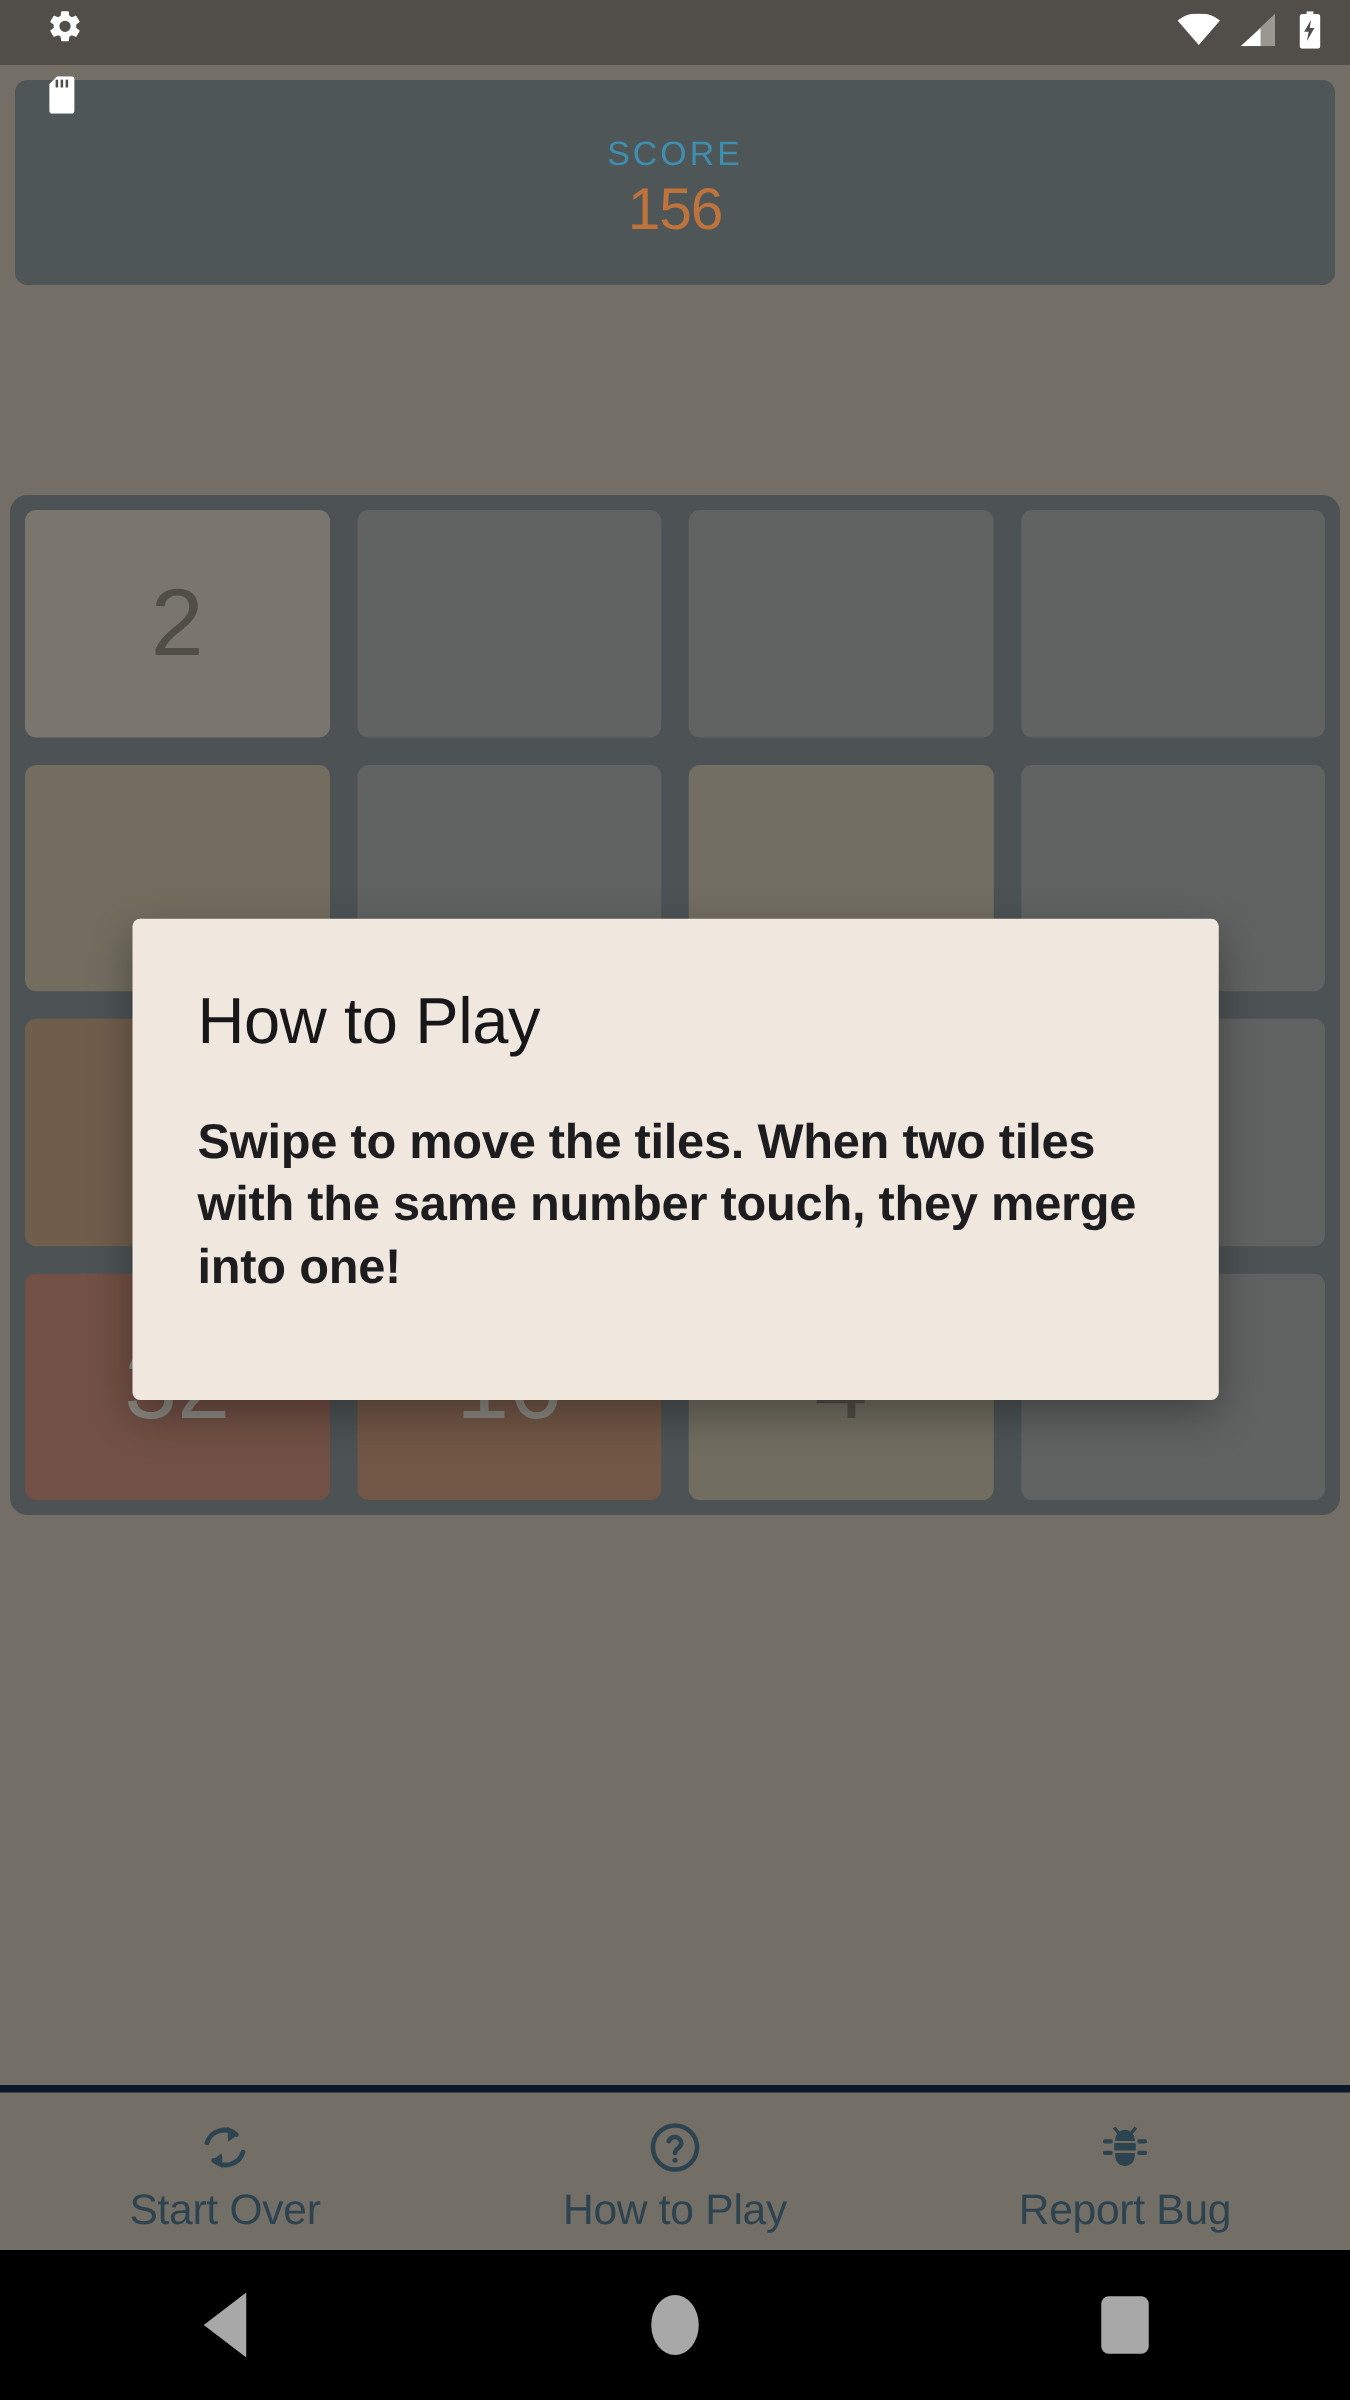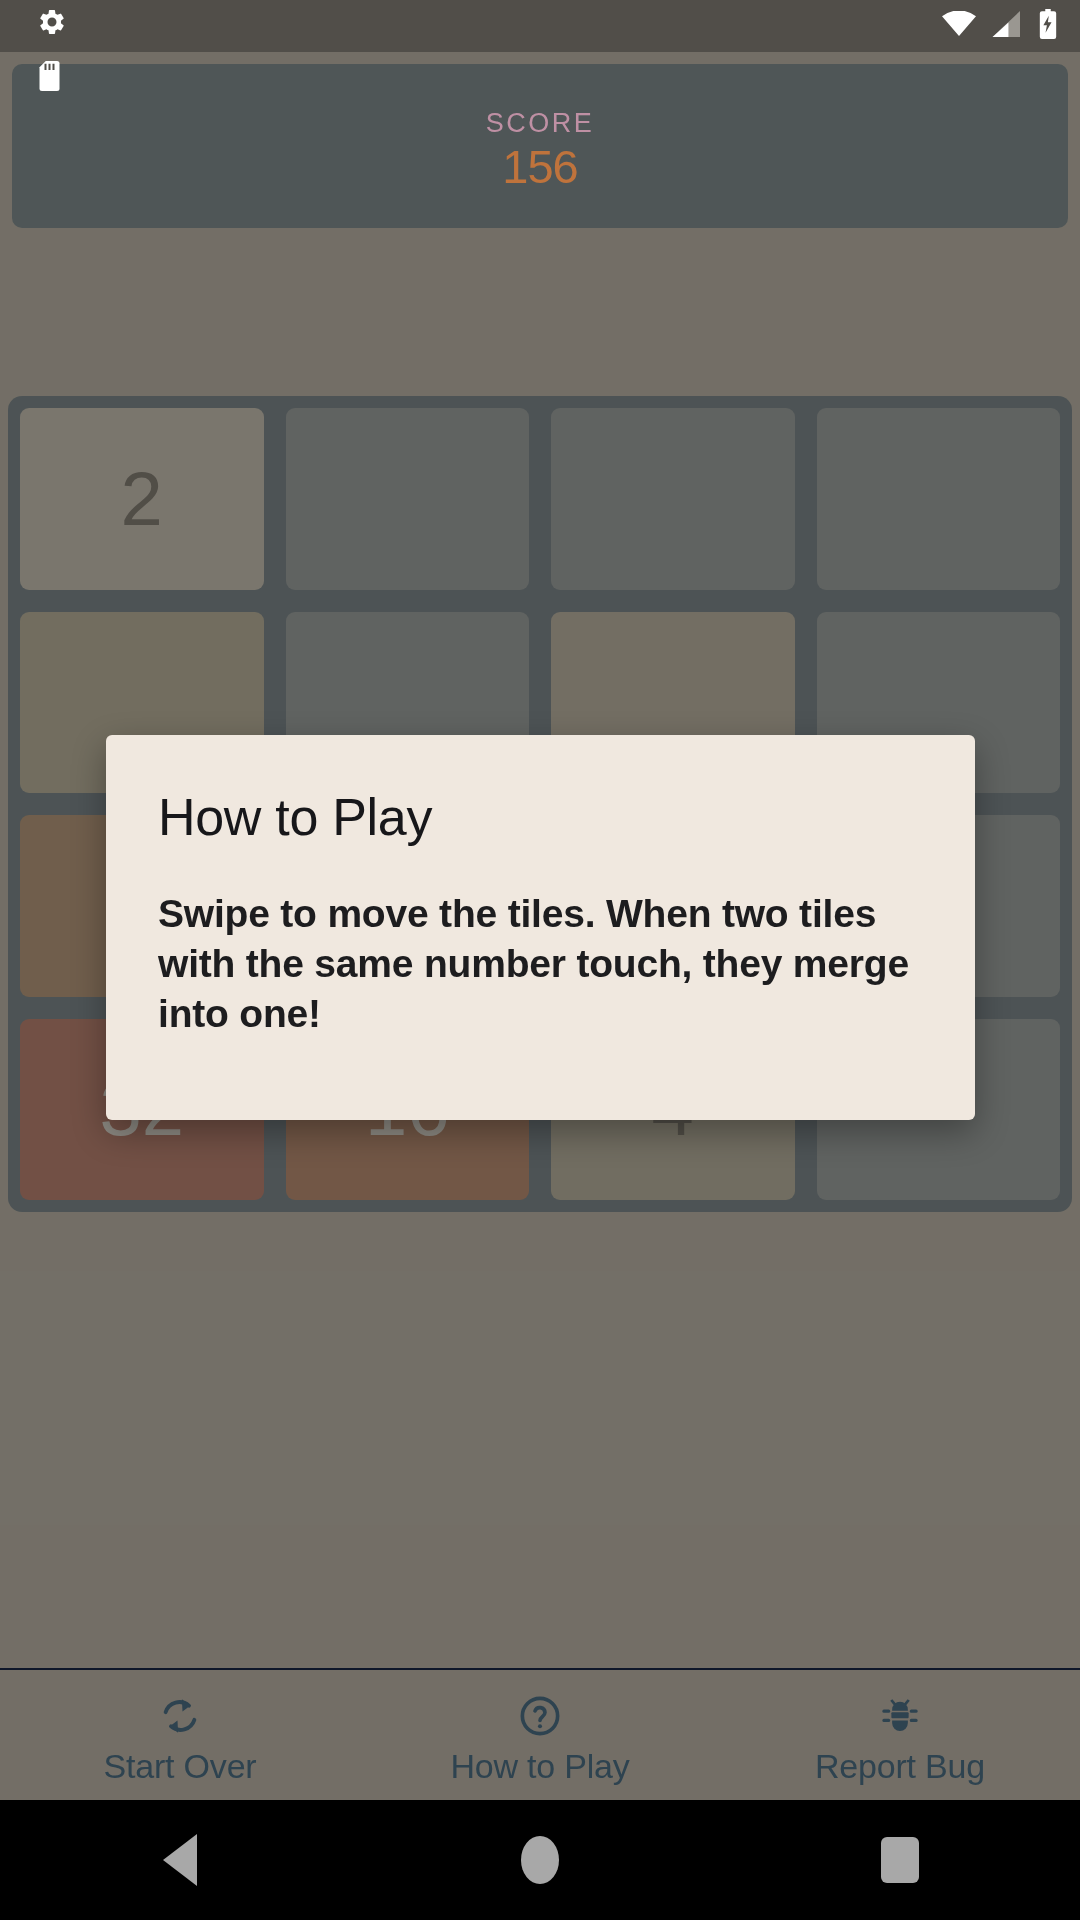--- a/index.html
+++ b/index.html
@@ -45,21 +45,21 @@
   }
   .score-card {
     flex:1;
     background:#2e3f48;
     border-radius:10px;
     display:flex; flex-direction:column;
     align-items:center; justify-content:center;
     padding-top:6px;
   }
   .score-label {
-    color:#f9a8d4; font-size:27px; letter-spacing:2.5px;
+    color:#0ea5e9; font-size:27px; letter-spacing:2.5px;
     font-weight:400; margin-bottom:6px;
   }
   .score-value {
     color:#f97316; font-size:47px; font-weight:400;
     line-height:0.95; letter-spacing:-1px;
   }
 
   
   .board {
     position:absolute;
@@ -107,21 +107,21 @@
     font-size:39px; font-weight:700;
     line-height:1.28;
     letter-spacing:-0.2px;
   }
 
   
   .toolbar {
     position:absolute;
     left:0; bottom:120px;
     width:1080px; height:132px;
-    border-top:2px solid #0f172a;
+    border-top:6px solid #0f172a;
     display:flex; z-index:25;
   }
   .tb-item {
     flex:1;
     display:flex; flex-direction:column;
     align-items:center; justify-content:center;
     gap:6px;
     padding-top:6px;
   }
   .tb-icon { height:50px; display:flex; align-items:center; justify-content:center; }

